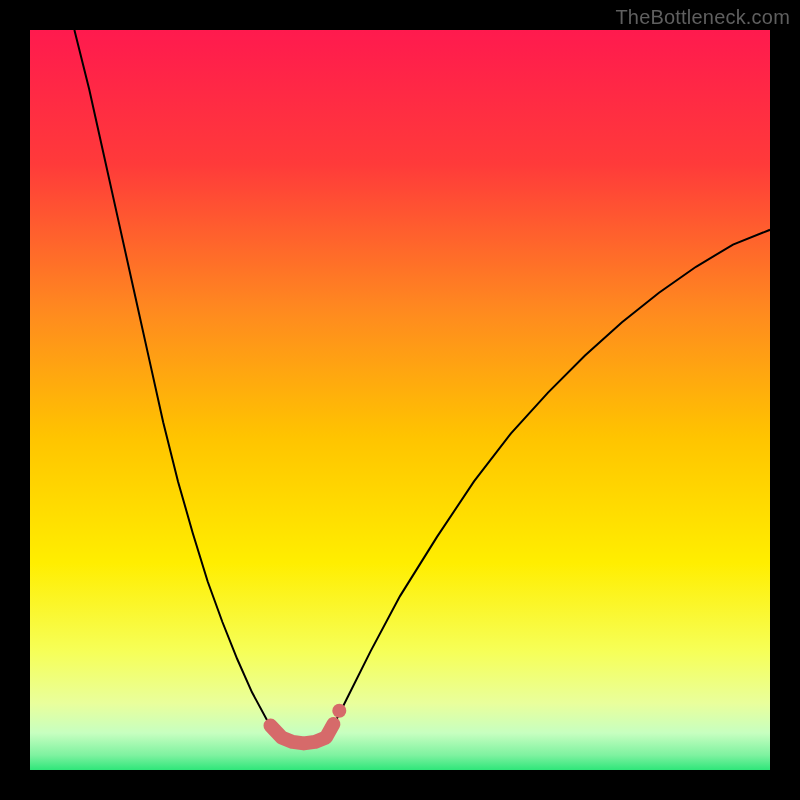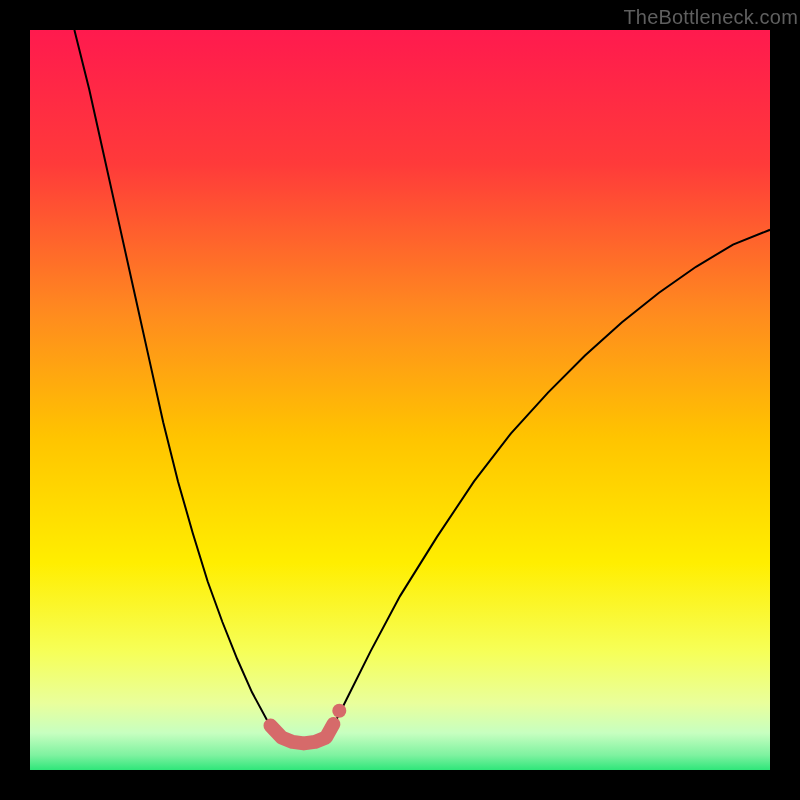--- a/index.html
+++ b/index.html
@@ -12,21 +12,21 @@
     font-family: Arial, Helvetica, sans-serif;
   }
   .frame {
     position: absolute;
     inset: 0;
     background: #000;
   }
   .watermark {
     position: absolute;
     top: 6px;
-    right: 2px;
+    right: 10px;
     color: #5f5f5f;
     font-size: 20px;
     letter-spacing: 0.2px;
     z-index: 5;
   }
   .plot-area {
     position: absolute;
     left: 30px;
     top: 30px;
     width: 740px;

